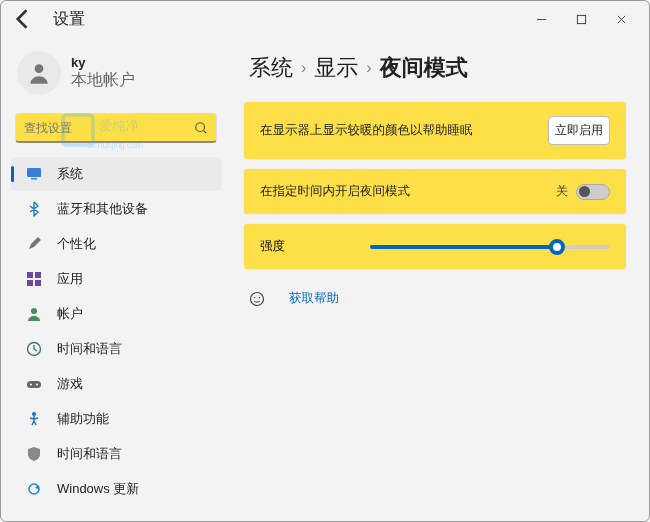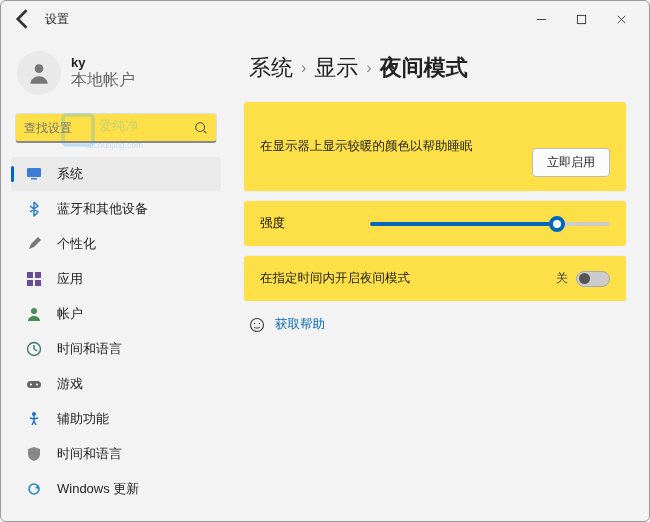--- a/index.html
+++ b/index.html
@@ -1,19 +1,19 @@
 <!DOCTYPE html>
 <html><head>
 <meta charset="utf-8">
 <style>
 * { box-sizing: border-box; margin: 0; padding: 0; font-family: "Segoe UI", "Microsoft YaHei", sans-serif; }
 body { width: 650px; height: 522px; background: #f3f3f3; border: 1px solid #999; border-radius: 6px; overflow: hidden; position: relative; }
 .titlebar { height: 36px; display: flex; align-items: center; padding: 0 8px; }
 .tb-back { width: 28px; height: 28px; display: flex; align-items: center; justify-content: center; font-size: 14px; color: #333; cursor: pointer; }
-.tb-title { font-size: 12px; margin-left: 8px; color: #222; }
+.tb-title { font-size: 16px; margin-left: 16px; color: #222; }
 .tb-spacer { flex: 1; }
 .tb-btn { width: 40px; height: 28px; display: flex; align-items: center; justify-content: center; font-size: 12px; color: #333; cursor: pointer; }
 .layout { display: flex; height: calc(100% - 36px); }
 .sidebar { width: 230px; padding: 8px 4px 8px 4px; overflow-y: auto; }
 .profile { display: flex; align-items: center; padding: 6px 12px 14px 12px; }
 .avatar { width: 44px; height: 44px; border-radius: 50%; background: #e9e9e9; display: flex; align-items: center; justify-content: center; }
 .avatar svg { width: 26px; height: 26px; fill: #777; }
 .profile-text { margin-left: 10px; }
 .profile-name { font-size: 13px; font-weight: 600; color: #222; }
 .profile-sub { font-size: 16px; color: #666; }
@@ -26,29 +26,29 @@
 .nav-item.active::before { content: ""; position: absolute; left: 0; top: 9px; bottom: 9px; width: 3px; background: #0067c0; border-radius: 2px; }
 .nav-icon-wrap { width: 18px; height: 18px; margin-right: 14px; display: flex; align-items: center; justify-content: center; }
 .nav-icon-wrap svg { width: 16px; height: 16px; }
 .content { flex: 1; padding: 16px 22px 16px 12px; overflow-y: auto; }
 .breadcrumb { display: flex; align-items: center; gap: 8px; font-size: 22px; color: #222; margin-bottom: 18px; padding-left: 6px; }
 .bc-seg { cursor: pointer; }
 .bc-sep { color: #888; font-size: 16px; }
 .bc-last { font-weight: 600; }
 .card { background: #fde047; border: 1px solid #eee; border-radius: 4px; padding: 14px 16px; margin-bottom: 8px; display: flex; align-items: center; }
 .card-text { font-size: 12.5px; color: #222; flex: 1; }
-.btn-outline { border: 1px solid #bbb; background: #fcfcfc; border-radius: 4px; padding: 5px 14px; font-size: 12px; color: #222; cursor: pointer; margin-top: 32px; }
+.btn-outline { border: 1px solid #bbb; background: #fcfcfc; border-radius: 4px; padding: 5px 6px; font-size: 12px; color: #222; cursor: pointer; }
 .slider-label-inline { font-size: 12.5px; width: 90px; }
 .slider-track { flex: 1; height: 4px; background: #ccc; border-radius: 2px; position: relative; margin-left: 20px; }
 .slider-fill { position: absolute; left: 0; top: 0; bottom: 0; background: #0067c0; border-radius: 2px; }
 .slider-thumb { position: absolute; top: 50%; width: 16px; height: 16px; background: #fff; border: 4px solid #0067c0; border-radius: 50%; transform: translate(-50%, -50%); }
 .toggle-card .toggle-label-off { font-size: 12px; color: #444; margin-right: 8px; }
 .toggle { width: 34px; height: 16px; border-radius: 10px; background: #ccc; position: relative; cursor: pointer; border: 1px solid #aaa; }
 .toggle-knob { position: absolute; left: 2px; top: 1.5px; width: 11px; height: 11px; background: #555; border-radius: 50%; }
-.help-row { display: flex; align-items: center; gap: 10px; margin-top: 14px; padding-left: 6px; text-align: center; }
+.help-row { display: flex; align-items: center; gap: 24px; margin-top: 20px; padding-left: 6px; text-align: center; }
 .help-icon { width: 16px; height: 16px; color: #444; }
 .help-link { font-size: 12.5px; color: #0067c0; cursor: pointer; }
 
 .watermark { position: absolute; left: 50px; top: 100px; pointer-events: none; opacity: 0.25; }
 .watermark svg { width: 120px; height: 70px; }
 </style>
 </head>
 <body>
 
 <div class="titlebar">
@@ -201,33 +201,33 @@
       <span class="bc-seg">显示</span>
       <span class="bc-sep">›</span>
       <span class="bc-last">夜间模式</span>
     </div>
 
     <div class="card">
       <div class="card-text">在显示器上显示较暖的颜色以帮助睡眠</div>
       <button class="btn-outline">立即启用</button>
     </div>
 
+    <div class="card toggle-card">
+      <div class="card-text">在指定时间内开启夜间模式</div>
+      <span class="toggle-label-off">关</span>
+      <div class="toggle">
+        <div class="toggle-knob"></div>
+      </div>
+    </div>
+
     <div class="card">
       <div class="slider-label-inline">强度</div>
       <div class="slider-track">
         <div class="slider-fill" id="slider-fill" style="width: 78%;"></div>
         <div class="slider-thumb" id="slider-thumb" style="left: 78%;"></div>
-      </div>
-    </div>
-
-    <div class="card toggle-card">
-      <div class="card-text">在指定时间内开启夜间模式</div>
-      <span class="toggle-label-off">关</span>
-      <div class="toggle">
-        <div class="toggle-knob"></div>
       </div>
     </div>
 
     <div class="help-row">
       <svg class="help-icon" viewBox="0 0 16 16">
           <circle cx="8" cy="8" r="6.5" stroke="#444" stroke-width="1.2" fill="none"></circle>
           <circle cx="5.5" cy="6.5" r="0.7" fill="#444"></circle>
           <circle cx="10.5" cy="6.5" r="0.7" fill="#444"></circle>
           <path d="M5 10c1 1.5 5 1.5 6 0" stroke="#444" stroke-width="1" fill="none"></path>
         </svg>

